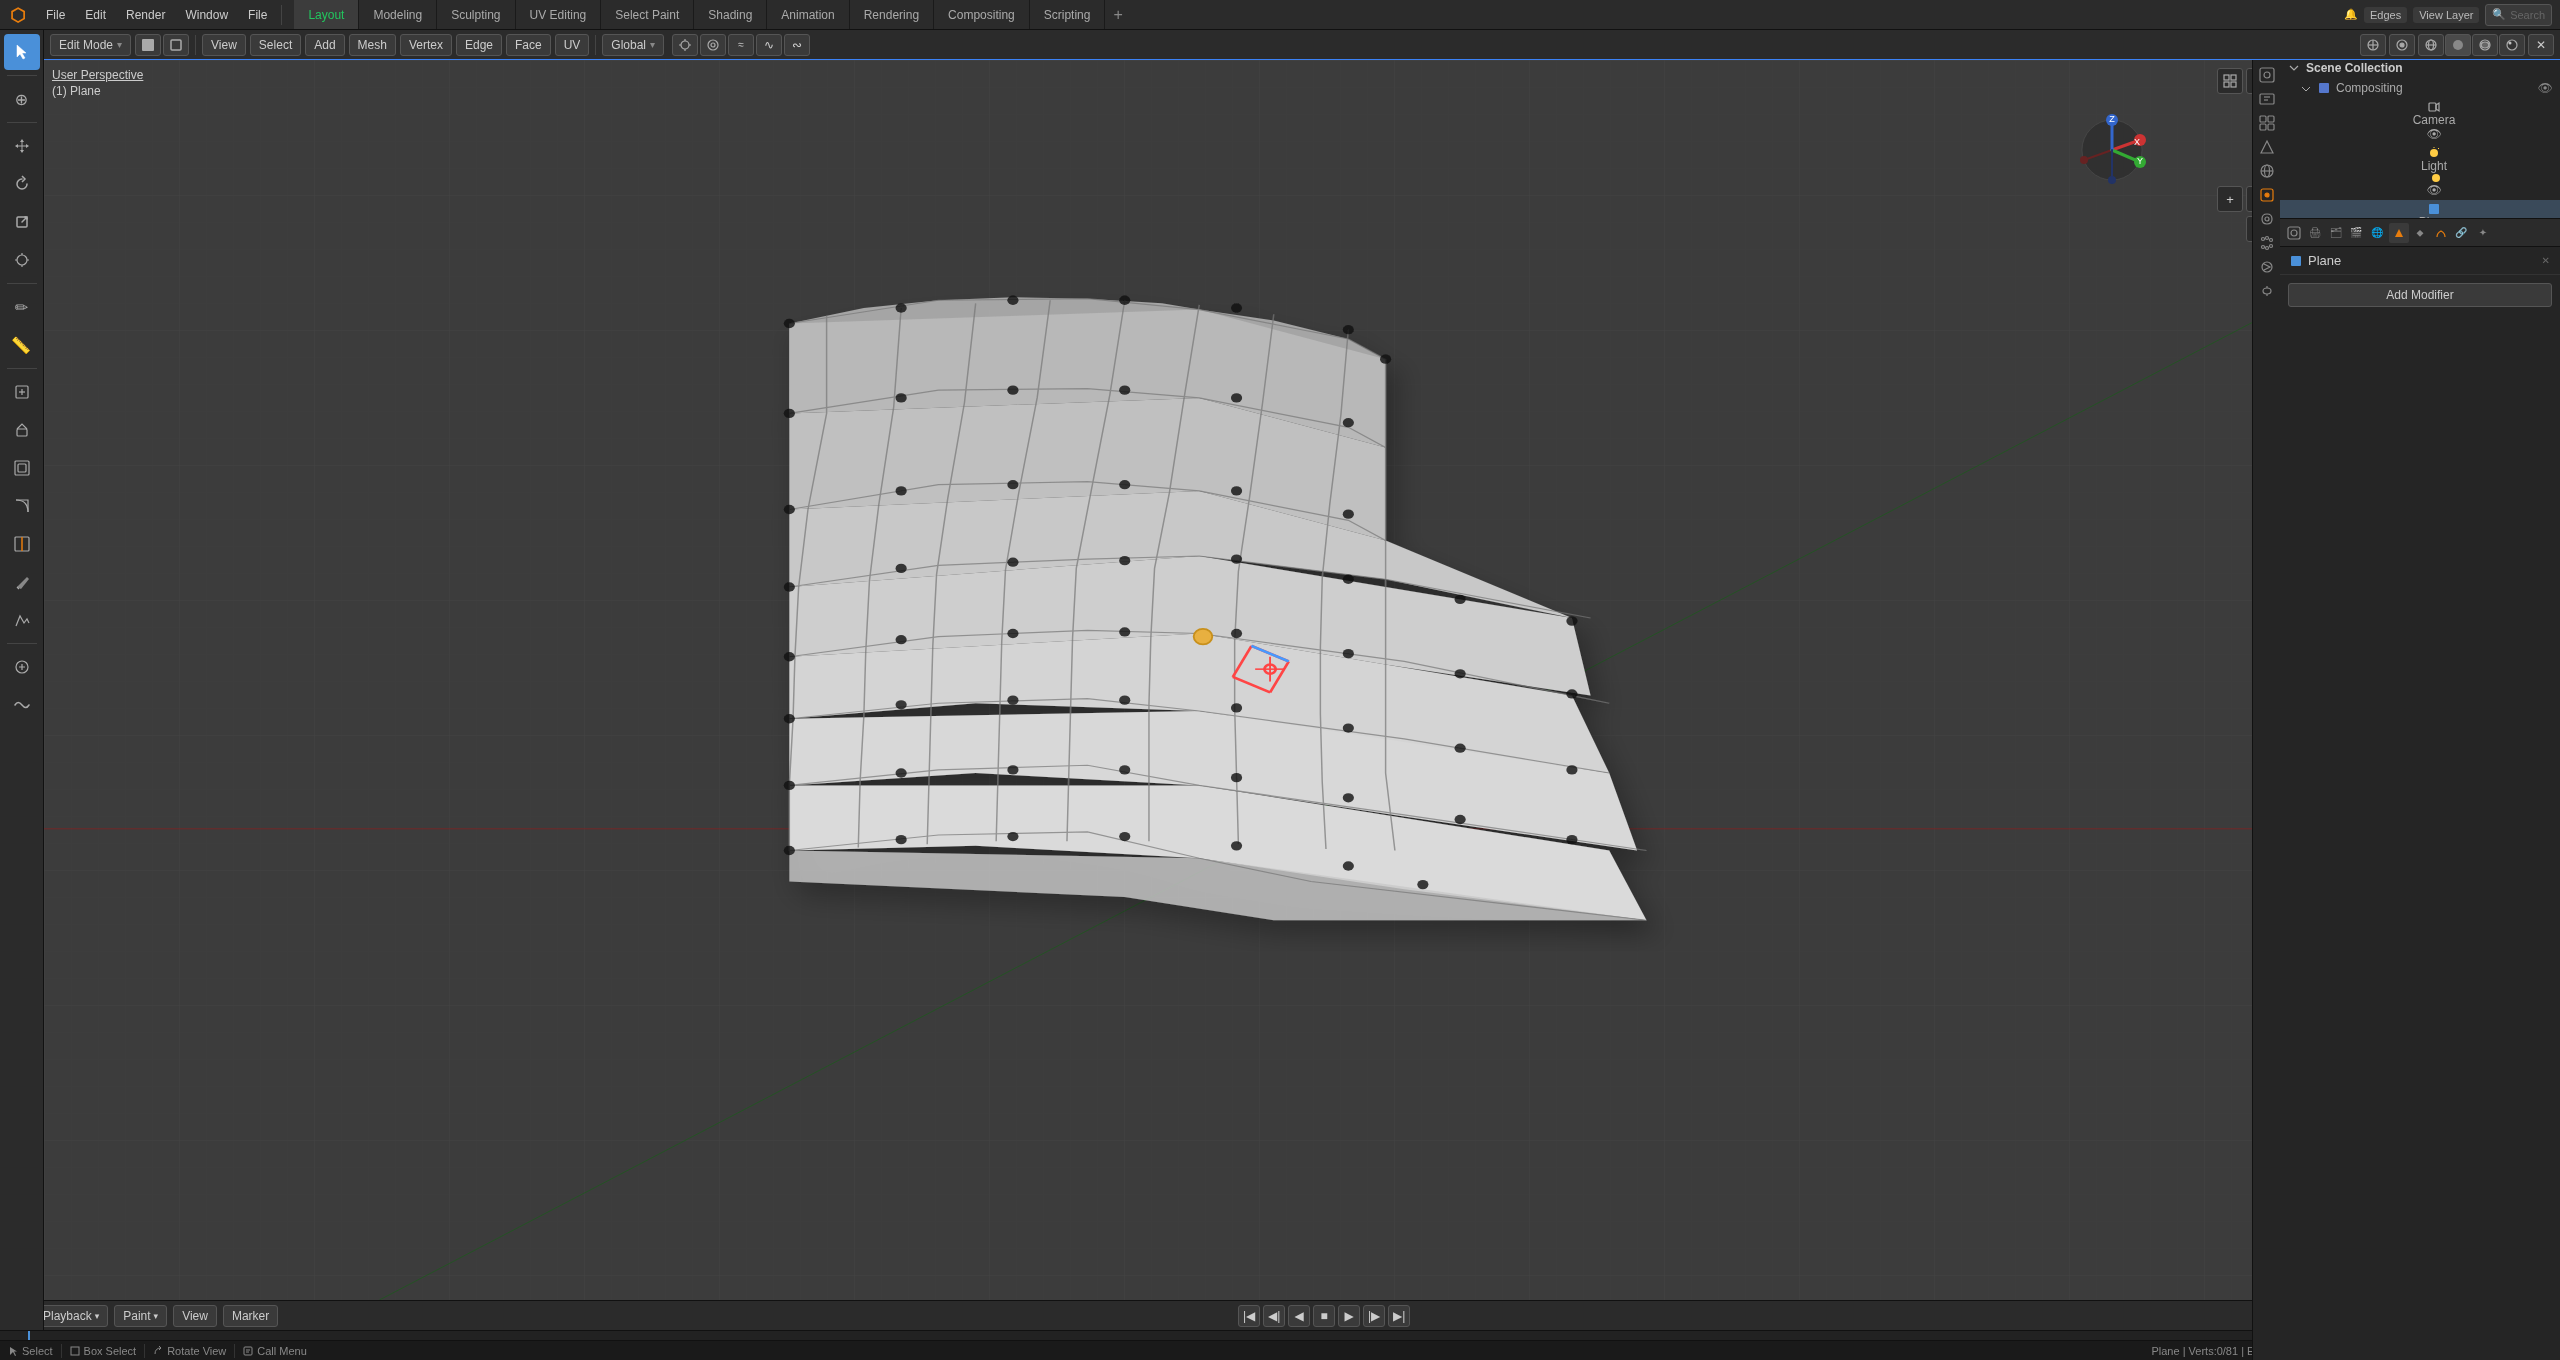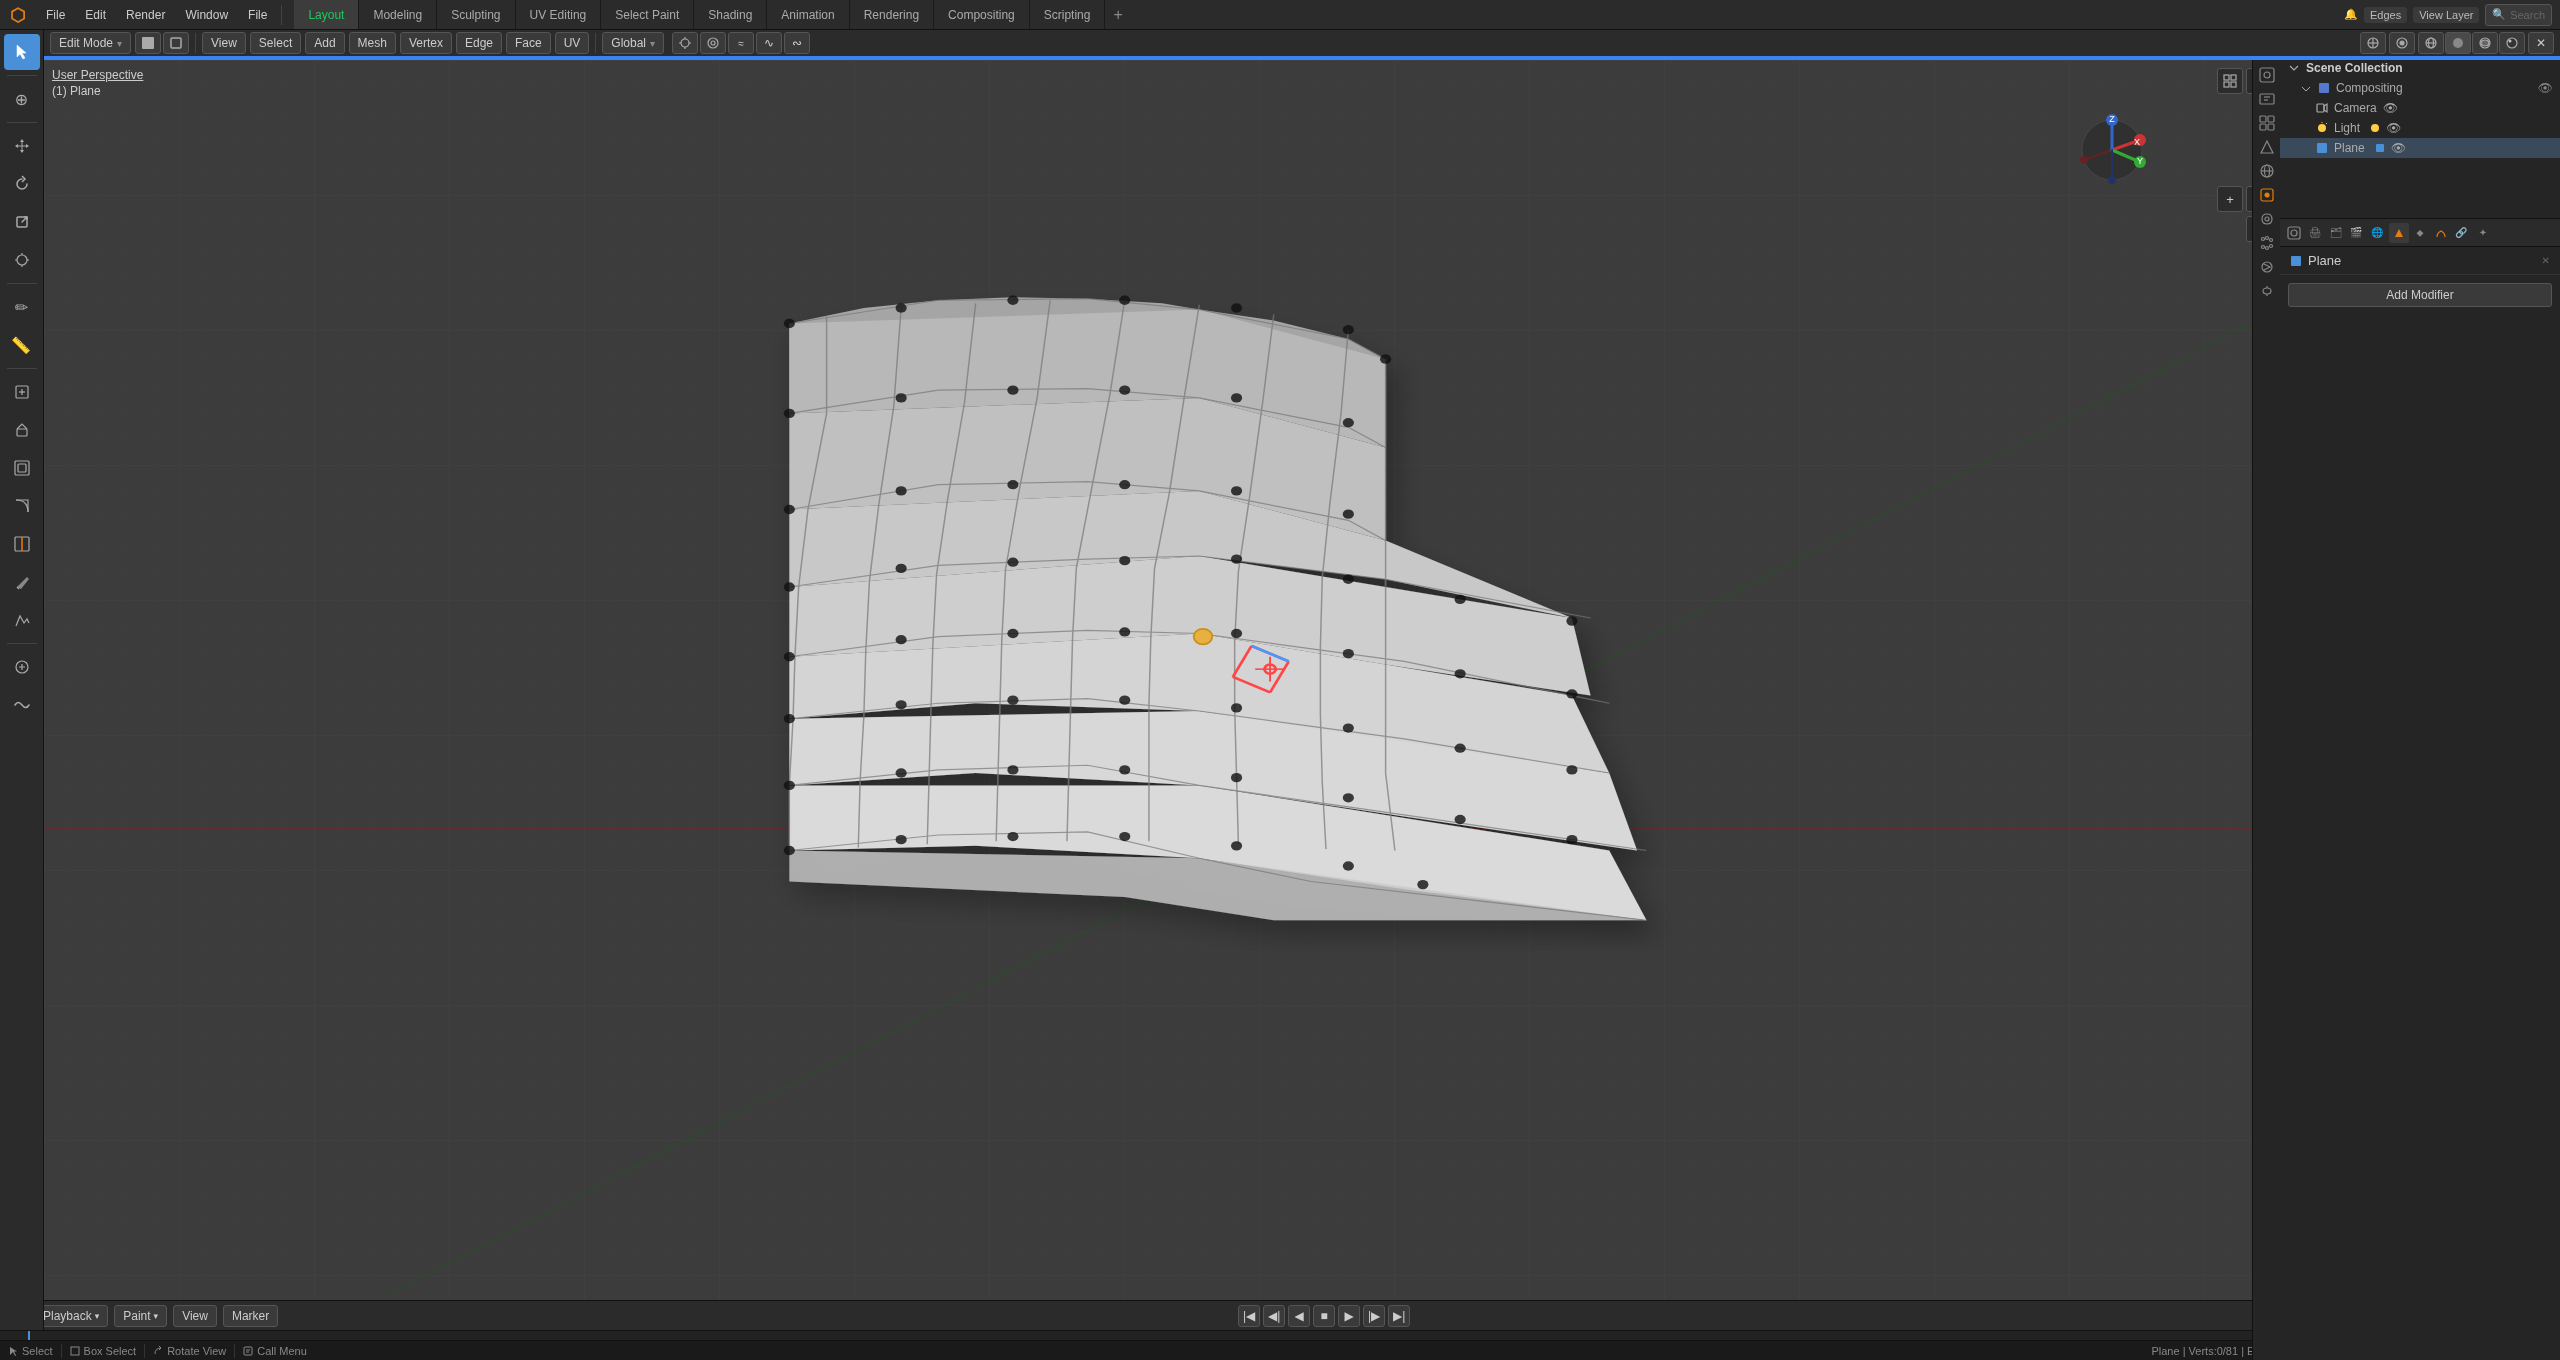--- a/index.html
+++ b/index.html
@@ -137,21 +137,21 @@
     }
 
     
     #header-bar {
       position: absolute;
       top: 30px;
       left: 44px;
       right: 0;
       height: 30px;
       background: #2b2b2b;
-      border-bottom: 4px solid #3b82f6;
+      border-bottom: 1px solid #3b82f6;
       display: flex;
       align-items: center;
       padding: 0 6px;
       gap: 4px;
       z-index: 50;
     }
     .header-dropdown {
       background: #3a3a3a;
       border: 1px solid #555;
       border-radius: 3px;
@@ -287,22 +287,23 @@
       align-items: center;
       justify-content: center;
       color: #888;
     }
     .sc-subitem {
       padding: 3px 8px 3px 36px;
       font-size: 12px;
       color: #aaaaaa;
       display: flex;
       align-items: center;
-      gap: 6px;
-      cursor: pointer;
+      gap: 0;
+      cursor: pointer;
+      flex-direction: column;
     }
 
     
     #properties-strip {
       position: absolute;
       top: 60px;
       right: 280px;
       width: 28px;
       bottom: 0;
       background: #252525;

